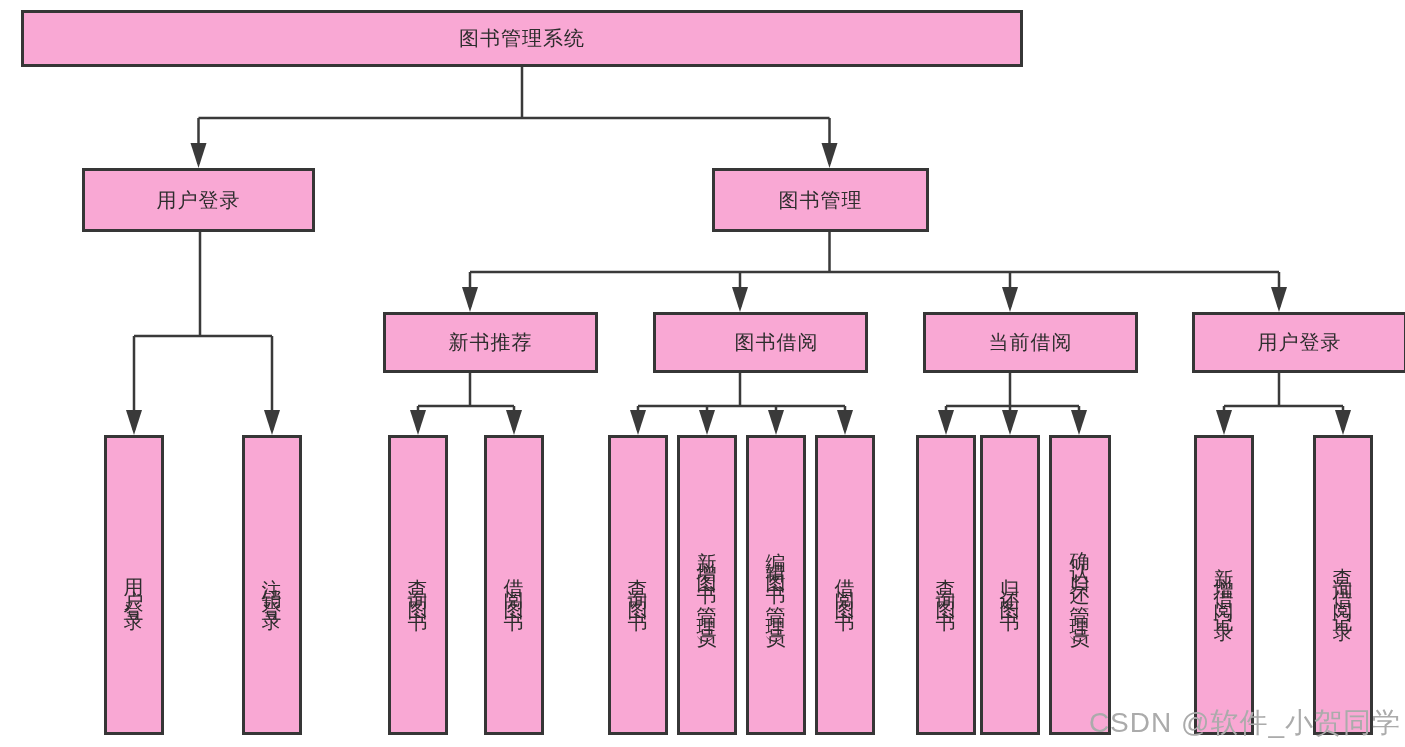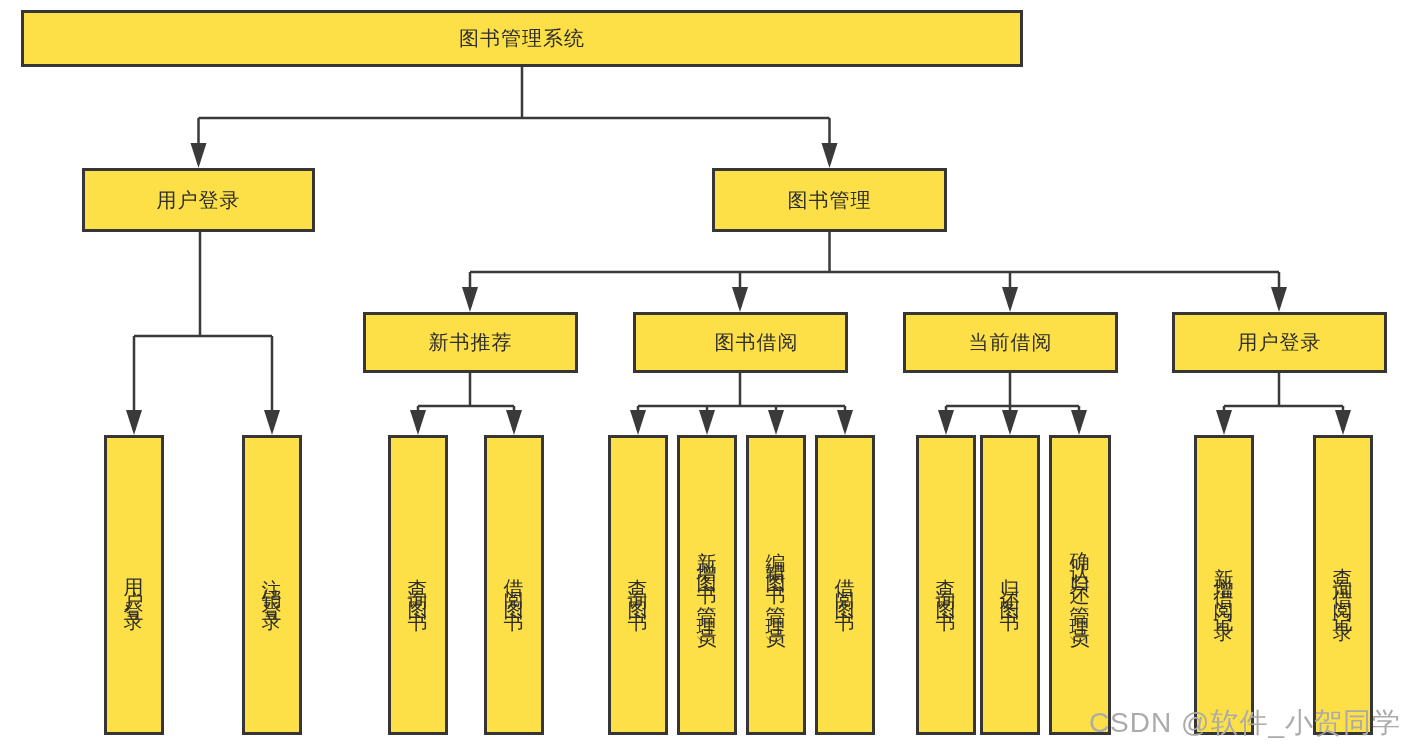--- a/index.html
+++ b/index.html
@@ -5,27 +5,27 @@
   html,body{margin:0;padding:0;}
   body{
     width:1405px;height:747px;position:relative;overflow:hidden;
     background:#ffffff;color:#2d2d2d;
     font-family:"Liberation Sans","DejaVu Sans",sans-serif;
   }
   .stage{position:absolute;inset:0;}
   svg.connectors{position:absolute;left:0;top:0;z-index:1;}
   .box{
     position:absolute;z-index:2;box-sizing:border-box;
-    background:#fde047;border:3px solid #363636;
+    background:#f9a8d4;border:3px solid #363636;
     display:flex;align-items:center;justify-content:center;
   }
   .hlabel{font-size:20px;letter-spacing:1px;white-space:nowrap;}
   .lvl1{left:21px;top:10px;width:1002px;height:57px;}
   .lvl2{height:64px;top:168px;}
-  .lvl3{height:61px;top:312px;width:215px;}
+  .lvl3{height:61px;top:312px;width:215px;margin-left:20px;}
   .leaf{top:435px;width:60px;height:300px;}
   .vtext{
     writing-mode:vertical-rl;text-orientation:mixed;
     font-size:20px;letter-spacing:11px;line-height:1;
     white-space:nowrap;
   }
   .watermark{
     position:absolute;z-index:3;right:4px;bottom:5px;
     font-size:28px;color:#ababab;letter-spacing:1px;white-space:nowrap;
   }
@@ -78,21 +78,21 @@
     </g>
   </svg>
 
   <div class="box lvl1">
     <span class="hlabel">图书管理系统</span>
   </div>
 
   <div class="box lvl2" style="left:82px;width:233px;">
     <span class="hlabel">用户登录</span>
   </div>
-  <div class="box lvl2" style="left:712px;width:235px;">
+  <div class="box lvl2" style="left:712px;width:217px;">
     <span class="hlabel">图书管理</span>
   </div>
 
   <div class="box lvl3" style="left:363px;">
     <span class="hlabel">新书推荐</span>
   </div>
   <div class="box lvl3" style="left:633px;padding-left:32px;">
     <span class="hlabel">图书借阅</span>
   </div>
   <div class="box lvl3" style="left:903px;">

